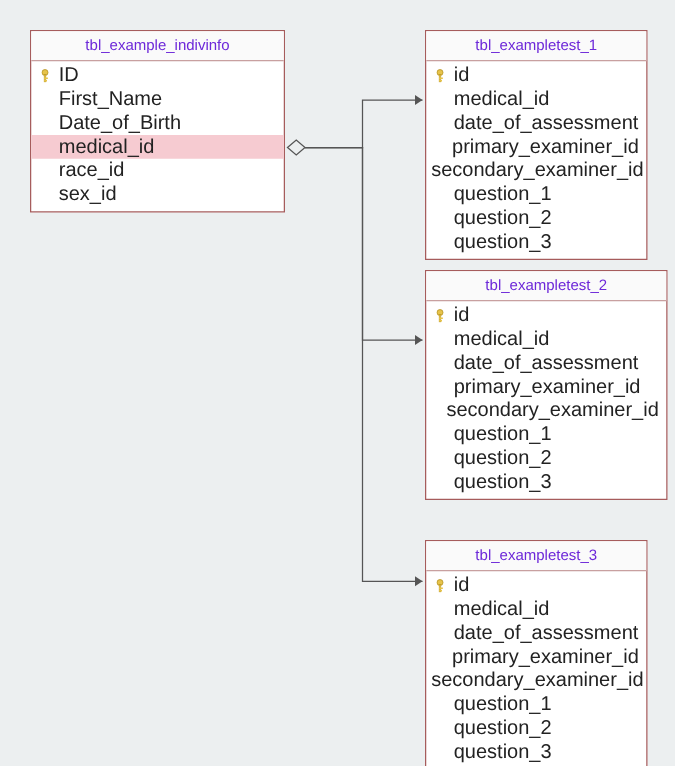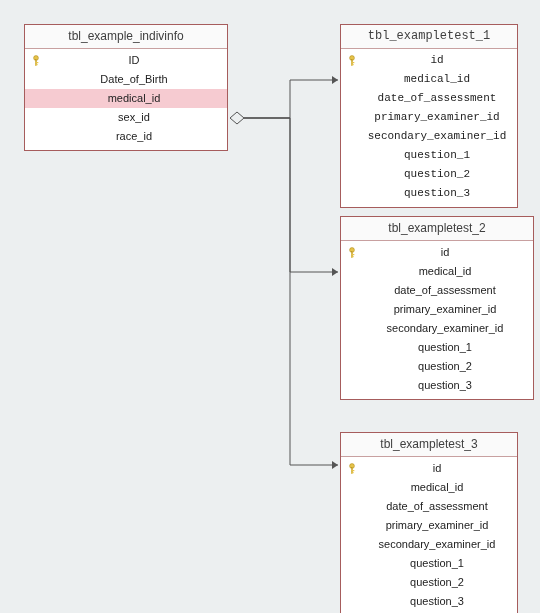--- a/index.html
+++ b/index.html
@@ -17,33 +17,32 @@
     position: absolute;
     background: #ffffff;
     border: 1px solid #a65c5c;
   }
   .table-header {
     background: #fafafa;
     border-bottom: 1px solid #c8a0a0;
     text-align: center;
     padding: 4px 0 5px 0;
     font-size: 12px;
-    color: #404040;
+    color: #6d28d9;
   }
   .field-list {
     list-style: none;
     padding: 2px 0 4px 0;
   }
   .field-row {
     display: flex;
     align-items: center;
     padding: 1px 6px 1px 4px;
     line-height: 17px;
-    font-size: 11px;
-    text-align: center;
+    font-size: 16px;
   }
   .field-row.highlight {
     background: #f6cbd1;
   }
   .key-cell {
     width: 18px;
     display: inline-flex;
     align-items: center;
     justify-content: center;
   }
@@ -87,38 +86,42 @@
               <rect x="2.3" y="4.5" width="1.4" height="6" fill="#e6c34a" stroke="#b38f1f" stroke-width="0.4"></rect>
               <rect x="2.3" y="7" width="3" height="1.2" fill="#e6c34a"></rect>
               <rect x="2.3" y="9" width="2.3" height="1.2" fill="#e6c34a"></rect>
             </svg>
           </span>
         </span>
       <span class="field-name">ID</span>
     </li>
     <li class="field-row">
         <span class="key-cell"></span>
+        <span class="field-name">First_Name</span>
+      </li>
+    <li class="field-row">
+        <span class="key-cell"></span>
         <span class="field-name">Date_of_Birth</span>
       </li>
     <li class="field-row highlight">
         <span class="key-cell"></span>
         <span class="field-name">medical_id</span>
       </li>
     <li class="field-row">
         <span class="key-cell"></span>
+        <span class="field-name">race_id</span>
+      </li>
+    <li class="field-row">
+        <span class="key-cell"></span>
         <span class="field-name">sex_id</span>
       </li>
-    <li class="field-row">
-        <span class="key-cell"></span>
-        <span class="field-name">race_id</span>
-      </li>
-  </ul>
-</div>
-
-<div class="table-box" style="left:340px; top:24px; width:178px;font-family:Liberation Mono, monospace;">
+  </ul>
+</div>
+
+<div class="table-box" style="left:340px; top:24px; width:178px;">
   <div class="table-header">tbl_exampletest_1</div>
   <ul class="field-list">
     <li class="field-row">
       <span class="key-cell">
           <span class="key-icon">
             <svg width="10" height="12" viewBox="0 0 10 12">
               <circle cx="3" cy="3" r="2.4" fill="#e6c34a" stroke="#b38f1f" stroke-width="0.6"></circle>
               <rect x="2.3" y="4.5" width="1.4" height="6" fill="#e6c34a" stroke="#b38f1f" stroke-width="0.4"></rect>
               <rect x="2.3" y="7" width="3" height="1.2" fill="#e6c34a"></rect>
               <rect x="2.3" y="9" width="2.3" height="1.2" fill="#e6c34a"></rect>

